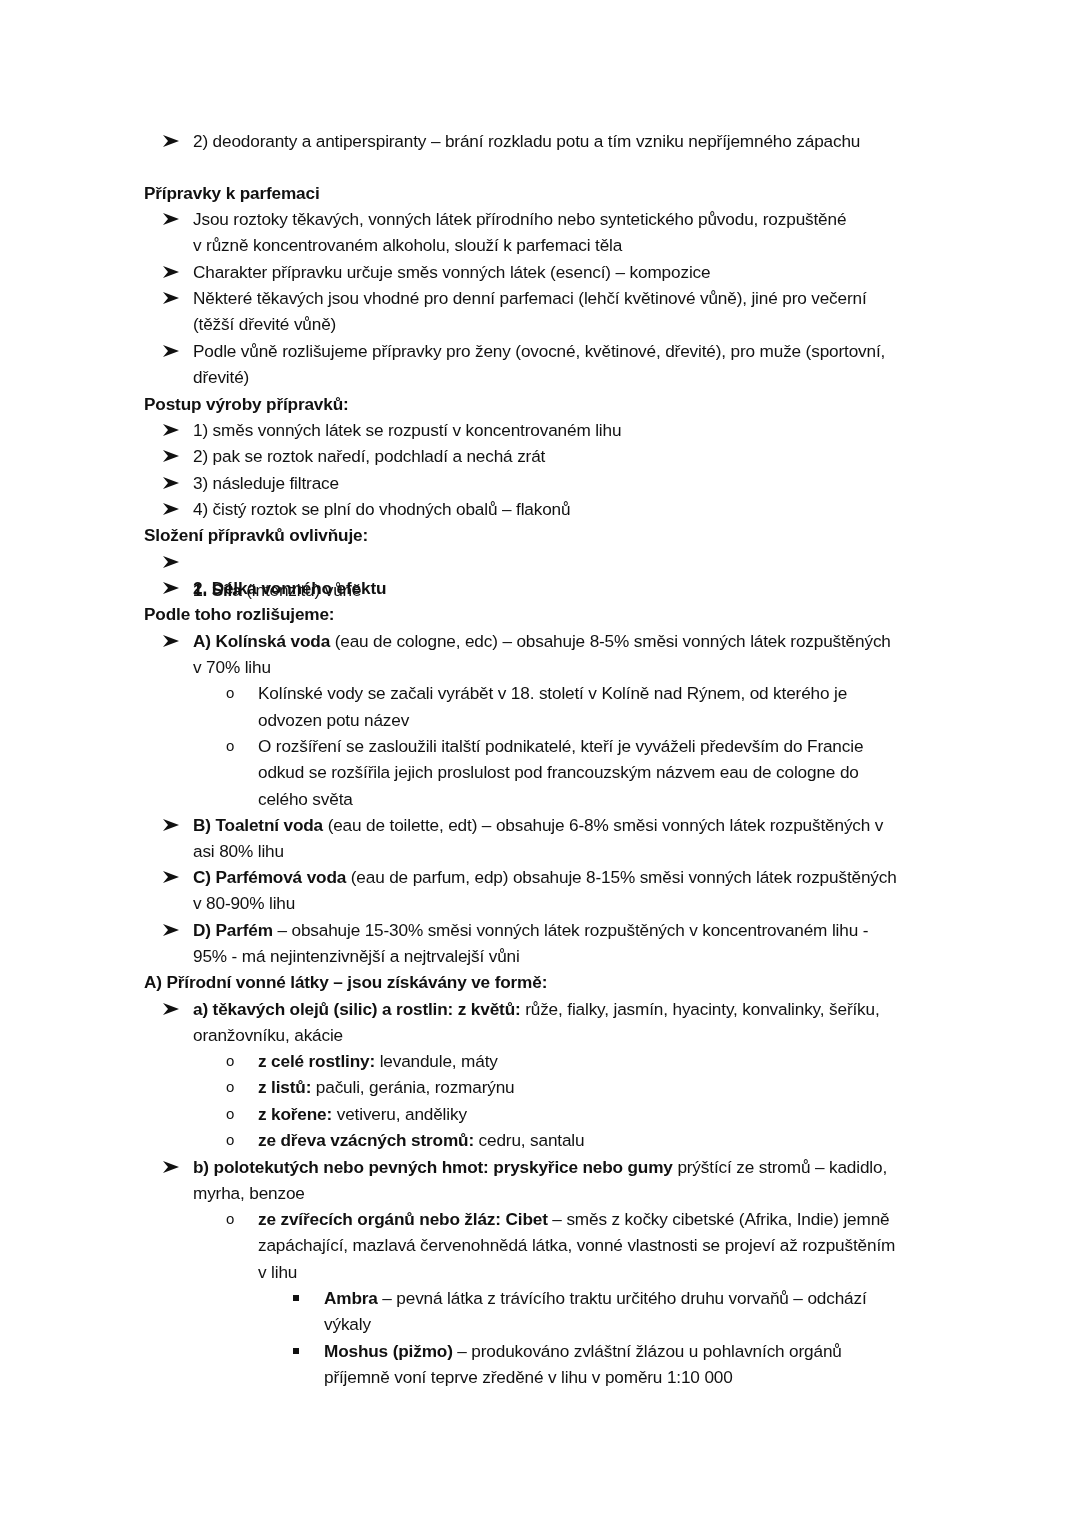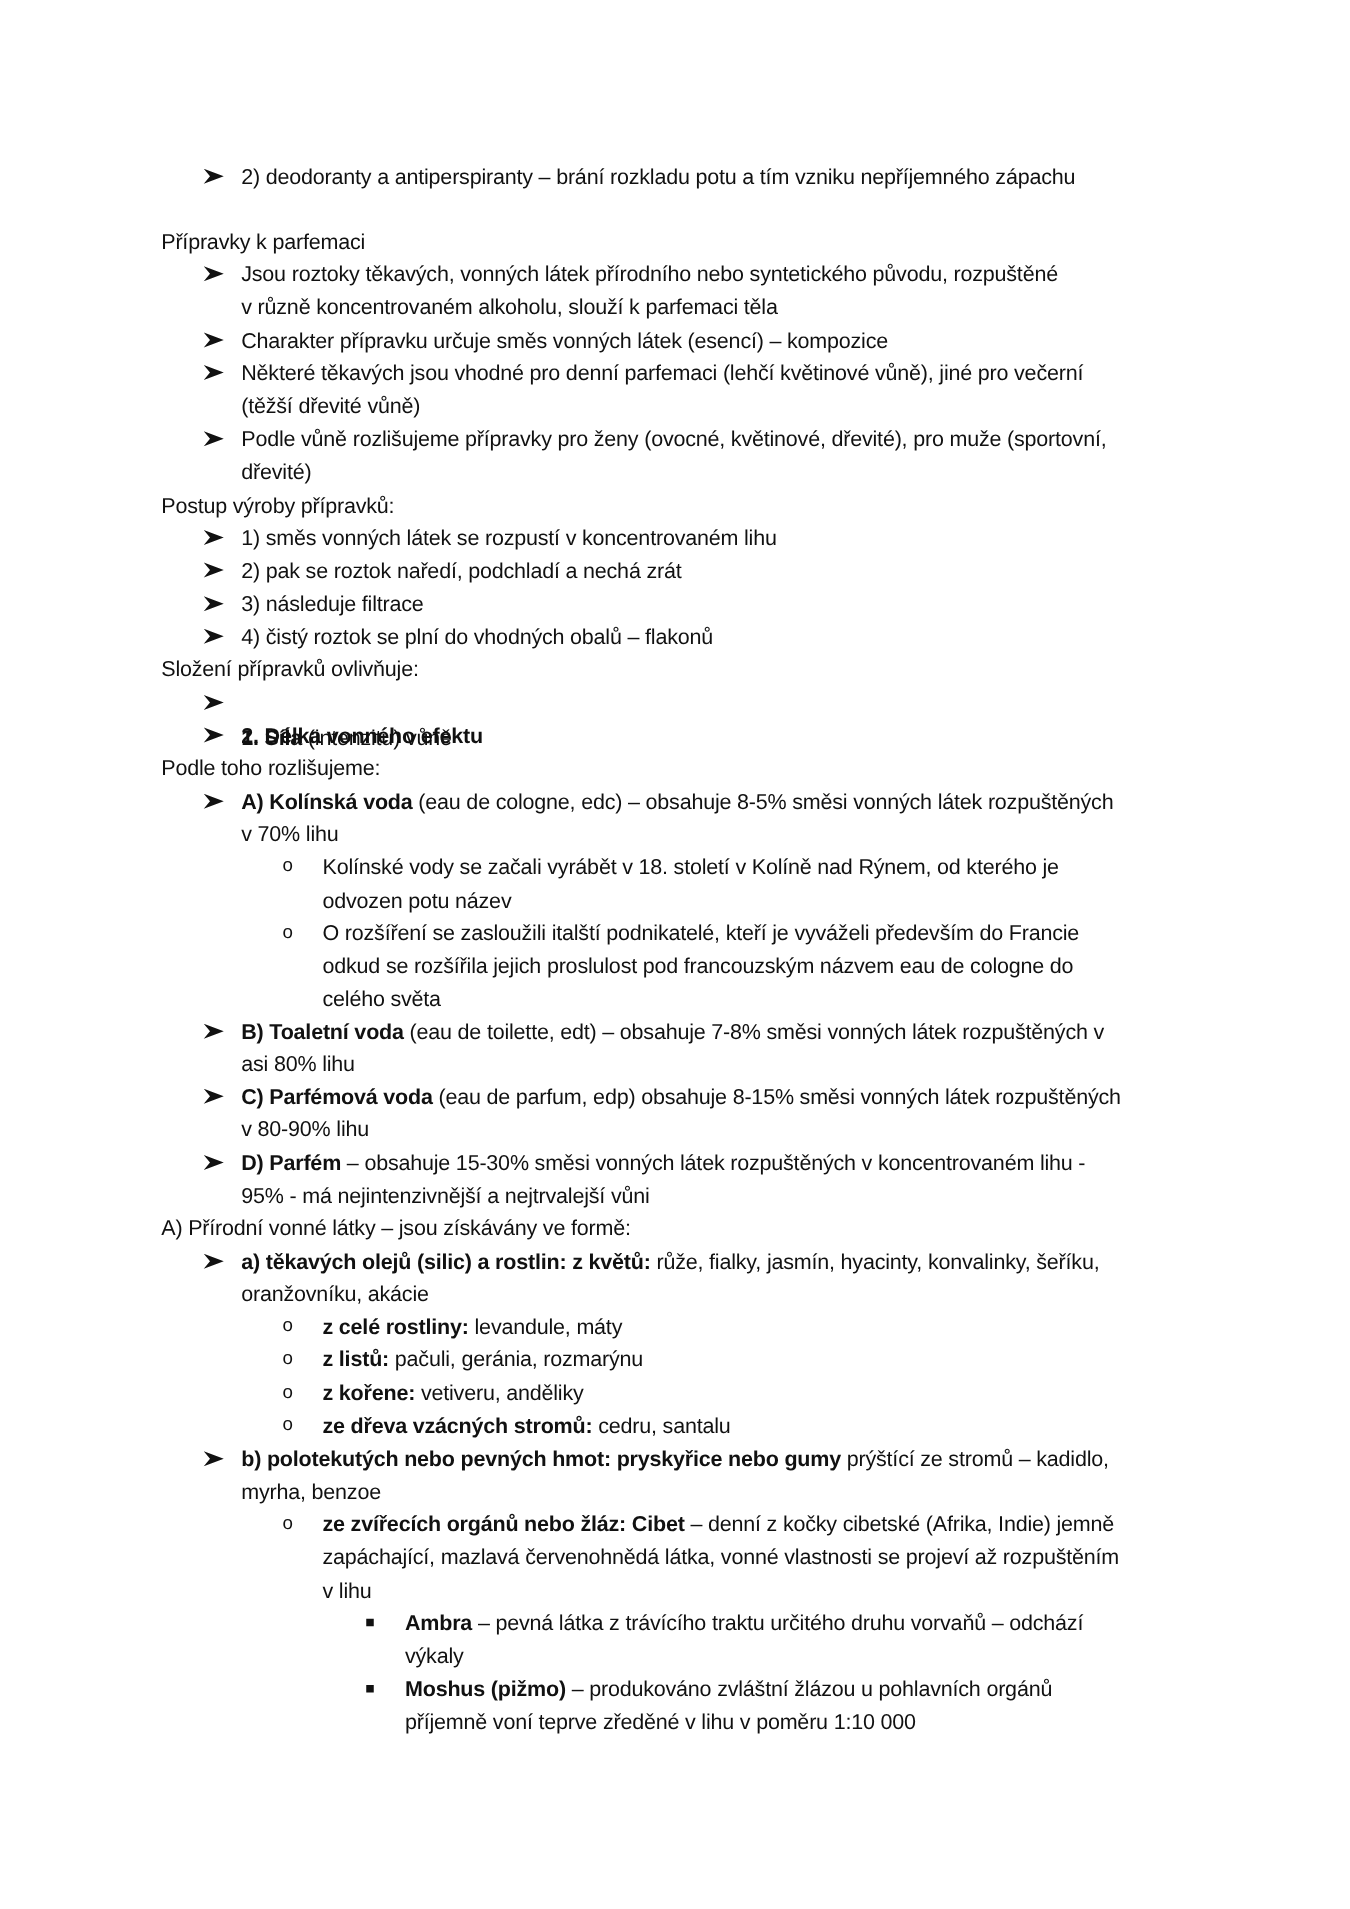--- a/index.html
+++ b/index.html
@@ -3,21 +3,21 @@
   <meta charset="utf-8">
   <style>
     html, body { margin: 0; padding: 0; background: #ffffff; }
     body {
       width: 1080px; height: 1527px; position: relative; overflow: hidden;
       font-family: "Liberation Sans", "DejaVu Sans", sans-serif;
       color: #111111; font-size: 17.2px;
     }
     .page { position: absolute; left: 0; top: 0; width: 1080px; }
     .line { position: absolute; white-space: nowrap; line-height: 26px; letter-spacing: -0.15px; }
-    .heading { left: 129px; font-weight: normal; }
+    .heading { left: 144px; font-weight: bold; }
     .l1 { left: 193px; }
     .l2 { left: 258px; }
     .l3 { left: 324px; }
     .b1, .b2, .b3 { position: absolute; line-height: 26px; }
     .b1 { left: 162px; width: 18px; height: 26px; }
     .b1 svg { position: absolute; left: 0; top: 6px; }
     .b2 { left: 226px; font-size: 15px; }
     .b3 { left: 293px; width: 6px; height: 26px; }
     .b3::before { content: ""; position: absolute; left: 0; top: 10px; width: 6px; height: 6px; background: #111; }
     b { font-weight: bold; }
@@ -126,21 +126,21 @@
   <span class="b2" style="top:733px">o</span>
   <div class="line l2" style="top:733px">O rozšíření se zasloužili italští podnikatelé, kteří je vyváželi především do Francie</div>
   <div class="line l2" style="top:759px">odkud se rozšířila jejich proslulost pod francouzským názvem eau de cologne do</div>
   <div class="line l2" style="top:786px">celého světa</div>
 
   <span class="b1" style="top:812px">
       <svg width="18" height="14" viewBox="0 0 18 14">
         <path d="M1 1 L17 7 L1 13 L6 7 Z" fill="#111"></path>
       </svg>
     </span>
-  <div class="line l1" style="top:812px"><b>B) Toaletní voda</b><span> (eau de toilette, edt) – obsahuje 7-8% směsi vonných látek rozpuštěných v</span></div>
+  <div class="line l1" style="top:812px"><b>B) Toaletní voda</b><span> (eau de toilette, edt) – obsahuje 6-8% směsi vonných látek rozpuštěných v</span></div>
   <div class="line l1" style="top:838px">asi 80% lihu</div>
 
   <span class="b1" style="top:864px">
       <svg width="18" height="14" viewBox="0 0 18 14">
         <path d="M1 1 L17 7 L1 13 L6 7 Z" fill="#111"></path>
       </svg>
     </span>
   <div class="line l1" style="top:864px"><b>C) Parfémová voda</b><span> (eau de parfum, edp) obsahuje 8-15% směsi vonných látek rozpuštěných</span></div>
   <div class="line l1" style="top:890px">v 80-90% lihu</div>
 
@@ -173,21 +173,21 @@
 
   <span class="b1" style="top:1154px">
       <svg width="18" height="14" viewBox="0 0 18 14">
         <path d="M1 1 L17 7 L1 13 L6 7 Z" fill="#111"></path>
       </svg>
     </span>
   <div class="line l1" style="top:1154px"><b>b) polotekutých nebo pevných hmot: pryskyřice nebo gumy</b><span> prýštící ze stromů – kadidlo,</span></div>
   <div class="line l1" style="top:1180px">myrha, benzoe</div>
 
   <span class="b2" style="top:1206px">o</span>
-  <div class="line l2" style="top:1206px"><b>ze zvířecích orgánů nebo žláz: Cibet</b><span> – denní z kočky cibetské (Afrika, Indie) jemně</span></div>
+  <div class="line l2" style="top:1206px"><b>ze zvířecích orgánů nebo žláz: Cibet</b><span> – směs z kočky cibetské (Afrika, Indie) jemně</span></div>
   <div class="line l2" style="top:1232px">zapáchající, mazlavá červenohnědá látka, vonné vlastnosti se projeví až rozpuštěním</div>
   <div class="line l2" style="top:1259px">v lihu</div>
 
   <span class="b3" style="top:1285px"></span>
   <div class="line l3" style="top:1285px"><b>Ambra</b><span> – pevná látka z trávícího traktu určitého druhu vorvaňů – odchází</span></div>
   <div class="line l3" style="top:1311px">výkaly</div>
 
   <span class="b3" style="top:1338px"></span>
   <div class="line l3" style="top:1338px"><b>Moshus (pižmo)</b><span> – produkováno zvláštní žlázou u pohlavních orgánů</span></div>
   <div class="line l3" style="top:1364px">příjemně voní teprve zředěné v lihu v poměru 1:10 000</div>

